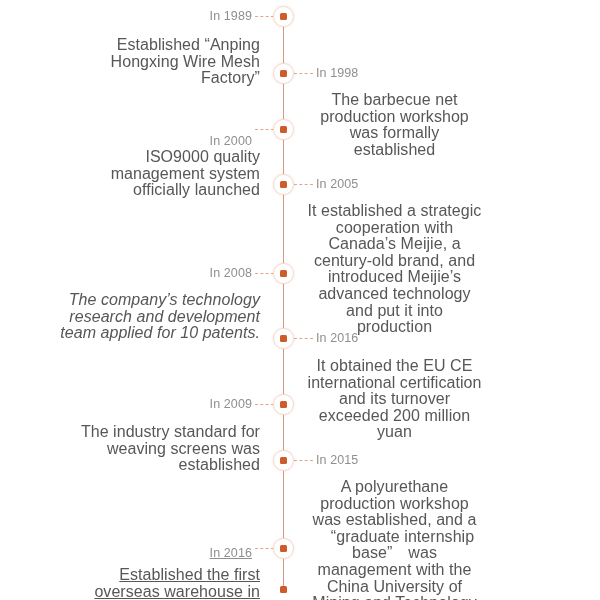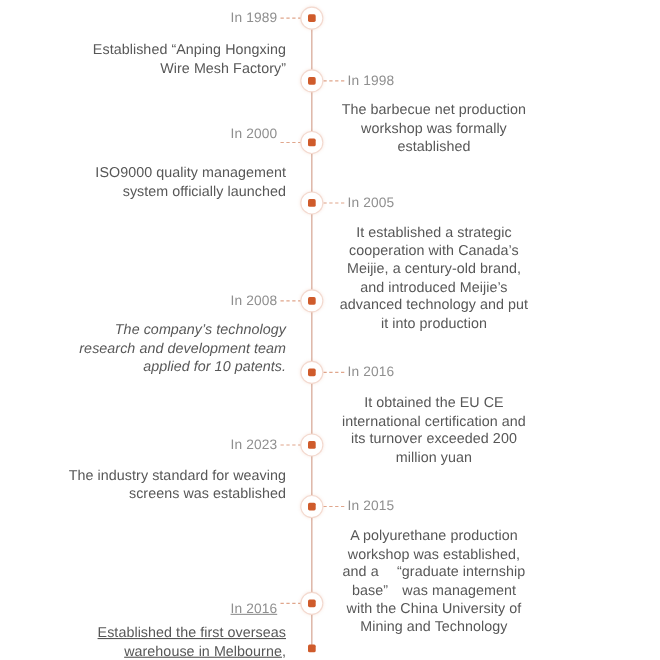--- a/index.html
+++ b/index.html
@@ -86,21 +86,21 @@
     letter-spacing: .1px;
     white-space: nowrap;
     line-height: 14px;
   }
   .year-label.left  { right: 348px; text-align: right; }
   .year-label.right { left: 316px;  text-align: left;  }
 
   
   .desc {
     position: absolute;
-    font-size: 13px;
+    font-size: 16px;
     line-height: 16.6px;
     color: #575757;
     letter-spacing: .05px;
   }
   .desc.left {
     left: 60px;
     width: 200px;
     text-align: right;
   }
   .desc.right {
@@ -120,37 +120,37 @@
       <div class="marker" style="top: 6px;"></div>
       <div class="connector to-left" style="top: 16px;"></div>
       <div class="year-label left" style="top: 9px; right: 348px; padding-left: 37px;">In 1989</div>
       <div class="desc left" style="top: 37px;">Established “Anping Hongxing Wire Mesh Factory”</div>
       <div class="marker" style="top: 63px;"></div>
       <div class="connector to-right" style="top: 73px;"></div>
       <div class="year-label right" style="top: 66px;">In 1998</div>
       <div class="desc right" style="top: 92px;">The barbecue net production workshop was formally established</div>
       <div class="marker" style="top: 119px;"></div>
       <div class="connector to-left" style="top: 129px;"></div>
-      <div class="year-label left" style="top: 114px; right: 348px;">In 2000</div>
+      <div class="year-label left" style="top: 134px; right: 348px;">In 2000</div>
       <div class="desc left" style="top: 149px;">ISO9000 quality management system officially launched</div>
       <div class="marker" style="top: 174px;"></div>
       <div class="connector to-right" style="top: 184px;"></div>
       <div class="year-label right" style="top: 177px;">In 2005</div>
       <div class="desc right" style="top: 203px;">It established a strategic cooperation with Canada’s Meijie, a century-old brand, and introduced Meijie’s advanced technology and put it into production</div>
       <div class="marker" style="top: 263px;"></div>
       <div class="connector to-left" style="top: 273px;"></div>
       <div class="year-label left" style="top: 266px; right: 348px;">In 2008</div>
       <div class="desc left" style="top: 292px; font-style: italic;">The company’s technology research and development team applied for 10 patents.</div>
       <div class="marker" style="top: 328px;"></div>
       <div class="connector to-right" style="top: 338px;"></div>
       <div class="year-label right" style="top: 331px;">In 2016</div>
       <div class="desc right" style="top: 358px;">It obtained the EU CE international certification and its turnover exceeded 200 million yuan</div>
       <div class="marker" style="top: 394px;"></div>
       <div class="connector to-left" style="top: 404px;"></div>
-      <div class="year-label left" style="top: 397px; right: 348px;">In 2023</div>
+      <div class="year-label left" style="top: 397px; right: 348px;">In 2009</div>
       <div class="desc left" style="top: 424px;">The industry standard for weaving screens was established</div>
       <div class="marker" style="top: 450px;"></div>
       <div class="connector to-right" style="top: 460px;"></div>
       <div class="year-label right" style="top: 453px;">In 2015</div>
       <div class="desc right" style="top: 479px;">A polyurethane production workshop was established, and a 　“graduate internship base”　was management with the China University of Mining and Technology</div>
       <div class="marker" style="top: 538px;"></div>
       <div class="connector to-left" style="top: 548px;"></div>
       <div class="year-label left" style="top: 546px; right: 348px; text-decoration: underline;">In 2016</div>
       <div class="desc left" style="top: 567px; text-decoration: underline;">Established the first overseas warehouse in Melbourne, Australia</div>
     </div>

